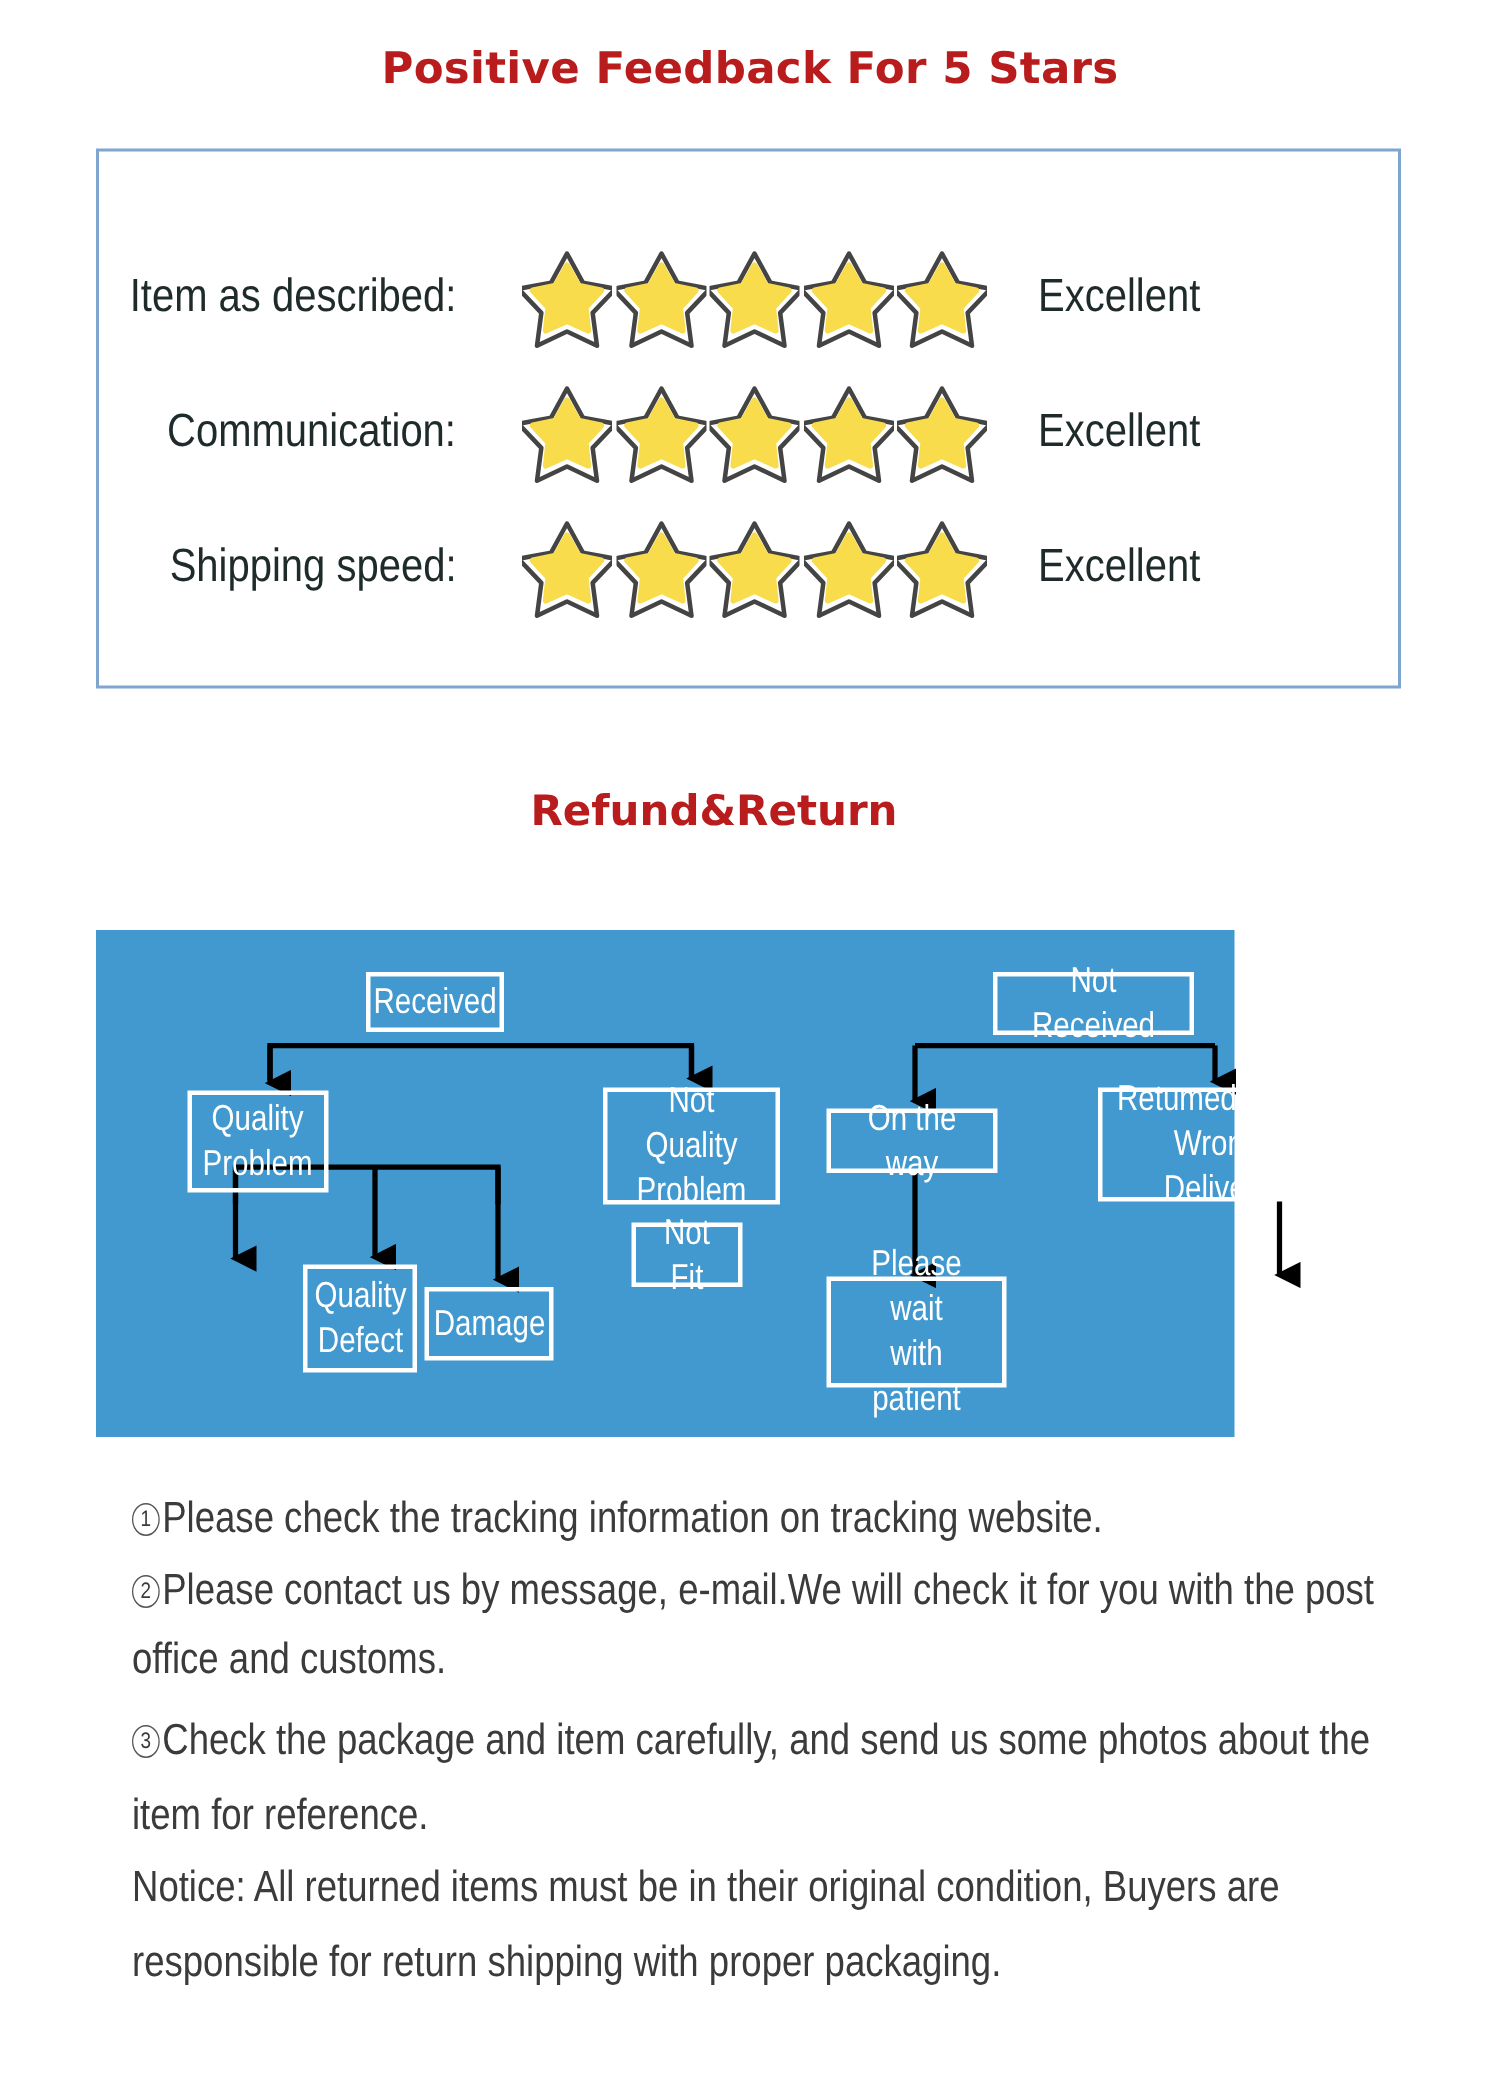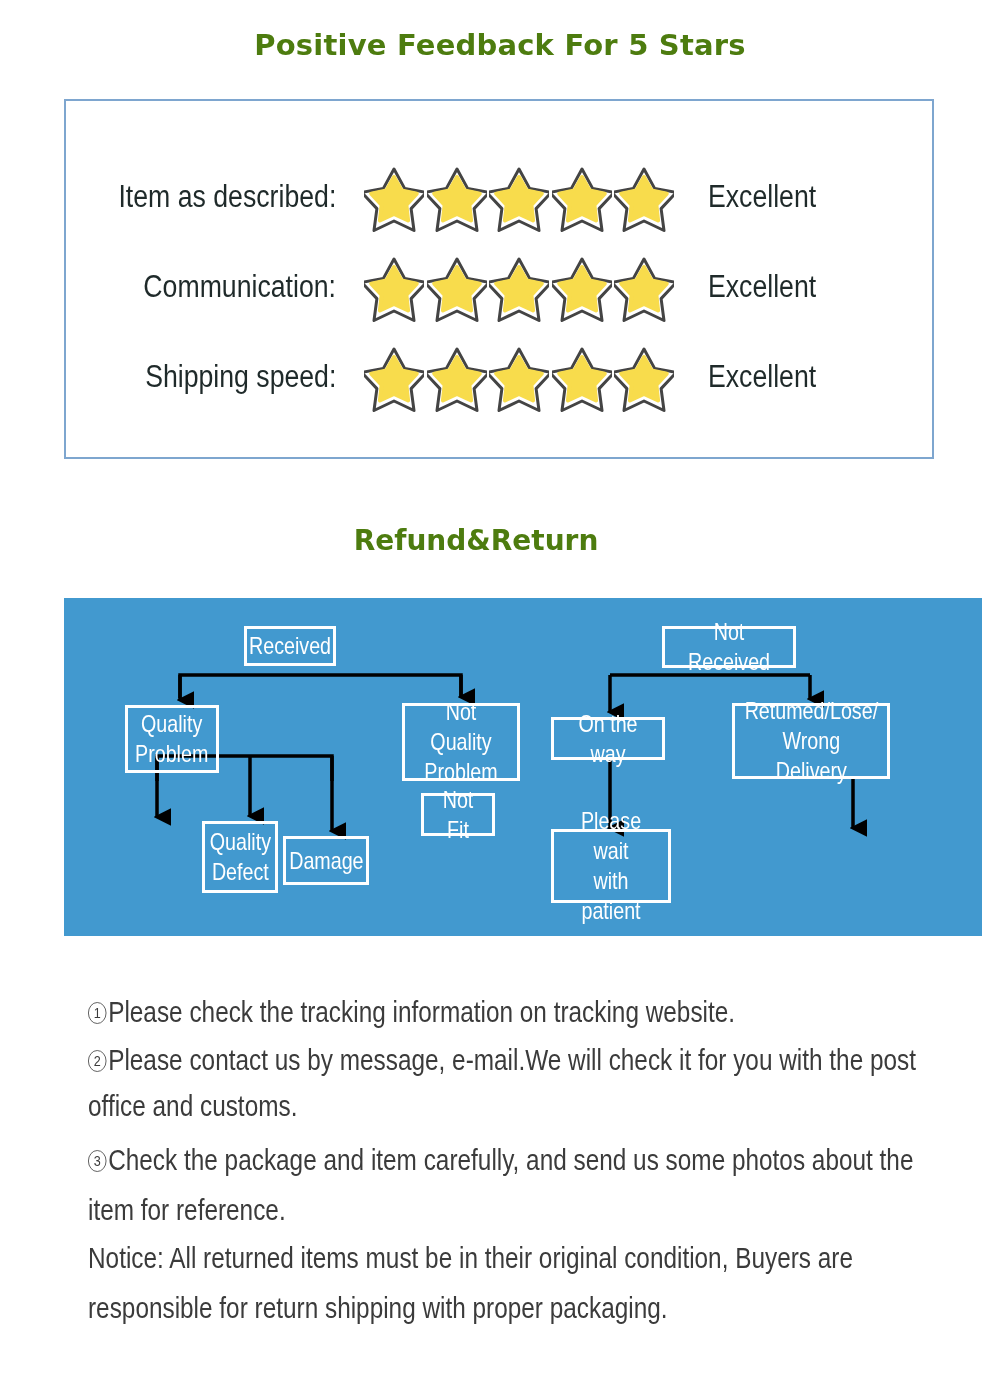--- a/index.html
+++ b/index.html
@@ -1,28 +1,28 @@
 <!DOCTYPE html>
 <html><head>
 <meta charset="utf-8">
 <style>
   html, body { margin: 0; padding: 0; background: #ffffff; }
   body { width: 1000px; height: 1400px; position: relative; overflow: hidden; font-family: "DejaVu Sans", sans-serif; }
-  .title { position: absolute; left: 0; width: 1000px; text-align: center; font-weight: bold; color: #4d7c0f; font-family: "DejaVu Sans", sans-serif; }
+  .title { position: absolute; left: 0; width: 1000px; text-align: center; font-weight: bold; color: #b91c1c; font-family: "DejaVu Sans", sans-serif; }
   #title1 { top: 28px; font-size: 29px; letter-spacing: 0.2px; }
   #title2 { top: 524px; font-size: 28px; left: -24px; }
 
   .rating-box { position: absolute; left: 64px; top: 99px; width: 870px; height: 360px; border: 2px solid #7ea6cf; box-sizing: border-box; background: #fff; }
-  .rating-row { position: absolute; left: 16px; width: 100%; height: 80px; padding-left: 16px; }
+  .rating-row { position: absolute; left: 0; width: 100%; height: 80px; }
   .rating-label { position: absolute; right: 628px; top: 18px; font-size: 31px; color: #1f2a2a; font-family: "Liberation Sans Narrow", "Liberation Sans", sans-serif; transform: scaleX(0.86); transform-origin: right center; white-space: nowrap; }
   .stars { position: absolute; left: 282px; top: 0; width: 310px; height: 80px; }
   .star { position: absolute; top: 0; width: 60px; height: 80px; }
   .rating-value { position: absolute; left: 626px; top: 18px; font-size: 31px; color: #1f2a2a; font-family: "Liberation Sans", sans-serif; transform: scaleX(0.86); transform-origin: left center; white-space: nowrap; }
 
-  .flow { position: absolute; left: 64px; top: 598px; width: 918px; height: 338px; background: #4299cf; }
+  .flow { position: absolute; left: 64px; top: 620px; width: 723px; height: 338px; background: #4299cf; padding-left: 36px; }
   .node { position: absolute; border: 3px solid #ffffff; box-sizing: border-box; color: #ffffff; font-family: "Liberation Sans", sans-serif; font-size: 24px; line-height: 30px; text-align: center; display: flex; align-items: center; justify-content: center; }
   .node span { display: inline-block; transform: scaleX(0.82); white-space: pre-line; }
   .flow svg { position: absolute; left: 0; top: 0; }
 
   .notes { position: absolute; left: 88px; top: 996px; width: 830px; font-family: "Liberation Sans", sans-serif; color: #3b3b3b; font-size: 29px; }
   .note { position: absolute; left: 0; white-space: nowrap; transform: scaleX(0.84); transform-origin: left center; }
   .circ { display: inline-block; width: 20px; height: 20px; border: 1.5px solid #555; border-radius: 50%; font-size: 15px; line-height: 20px; text-align: center; vertical-align: 4px; margin-right: 2px; }
 </style>
 </head>
 <body>

